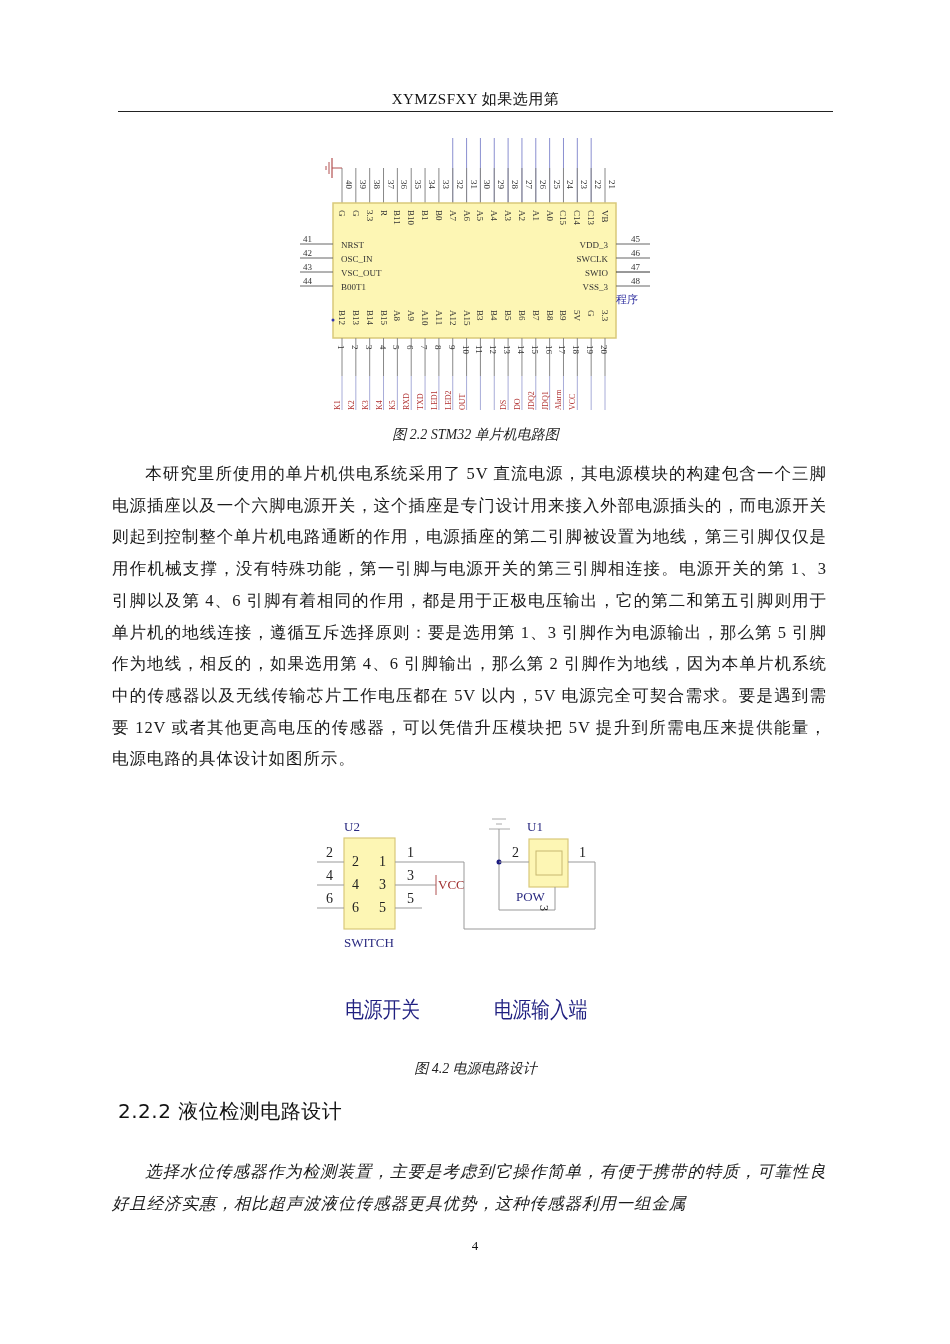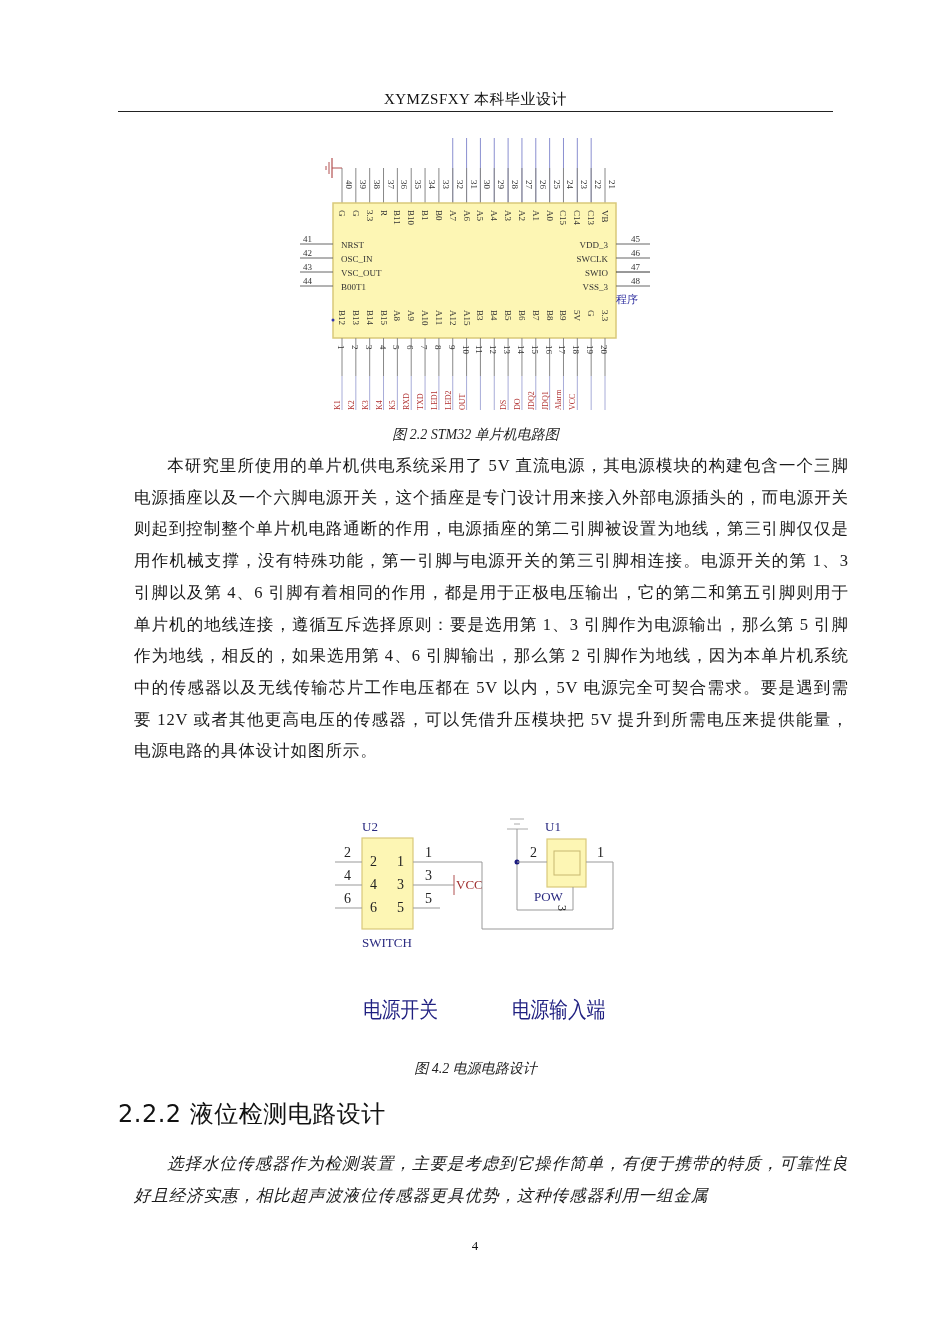--- a/index.html
+++ b/index.html
@@ -4,33 +4,33 @@
   <style>
     html, body { margin: 0; padding: 0; background: #ffffff; }
     body { width: 950px; height: 1344px; position: relative; overflow: hidden;
       font-family: "Liberation Serif", "DejaVu Serif", serif; color: #111; }
     .header { position: absolute; left: 118px; top: 90px; width: 715px; text-align: center;
       font-size: 15px; letter-spacing: 0.5px; }
     .header-rule { position: absolute; left: 118px; top: 111px; width: 715px; height: 0;
       border-top: 1.3px solid #222; }
     .fig1 { position: absolute; left: 300px; top: 138px; width: 350px; height: 275px; text-decoration: underline; }
     .caption { position: absolute; text-align: center; font-size: 14px; color: #222; font-style: italic; }
-    .para { position: absolute; left: 134px; width: 715px; font-size: 16.5px; line-height: 31.7px;
-      text-align: justify; text-align-last: left; letter-spacing: 0.9px; color: #1a1a1a; }
+    .para { position: absolute; left: 112px; width: 715px; font-size: 16.5px; line-height: 31.7px;
+      text-align: justify; text-align-last: left; letter-spacing: 0.9px; color: #1a1a1a; margin-top: 8px; }
     .para .indent { display: inline-block; width: 33px; }
-    .fig2 { position: absolute; left: 330px; top: 805px; width: 300px; height: 230px; }
+    .fig2 { position: absolute; left: 312px; top: 805px; width: 300px; height: 230px; }
     .section-title { position: absolute; left: 118px; top: 1098px; font-family: "DejaVu Sans", sans-serif;
-      font-size: 24px; color: #111; letter-spacing: 0.5px; }
+      font-size: 20px; color: #111; letter-spacing: 0.5px; }
     .page-num { position: absolute; left: 0; width: 950px; top: 1238px; text-align: center; font-size: 13px; }
     svg text { font-family: "Liberation Serif", serif; }
   </style>
 </head>
 <body>
 
-<div class="header">XYMZSFXY 本科毕业设计</div>
+<div class="header">XYMZSFXY 如果选用第</div>
 <div class="header-rule"></div>
 
 <div class="fig1">
   <svg id="chip-svg" width="350" height="275" viewBox="0 0 350 275">
       <line x1="42" y1="30" x2="42" y2="65" stroke="#888" stroke-width="1"></line>
       <line x1="42" y1="30" x2="32" y2="30" stroke="#b25050" stroke-width="1"></line>
       <line x1="32" y1="20" x2="32" y2="40" stroke="#b25050" stroke-width="1.2"></line>
       <line x1="29" y1="24" x2="29" y2="36" stroke="#b25050" stroke-width="1"></line>
       <line x1="26" y1="28" x2="26" y2="32" stroke="#b25050" stroke-width="1"></line>
       <text x="46" y="42" font-size="9" fill="#333" transform="rotate(90 46 42)">40</text>

